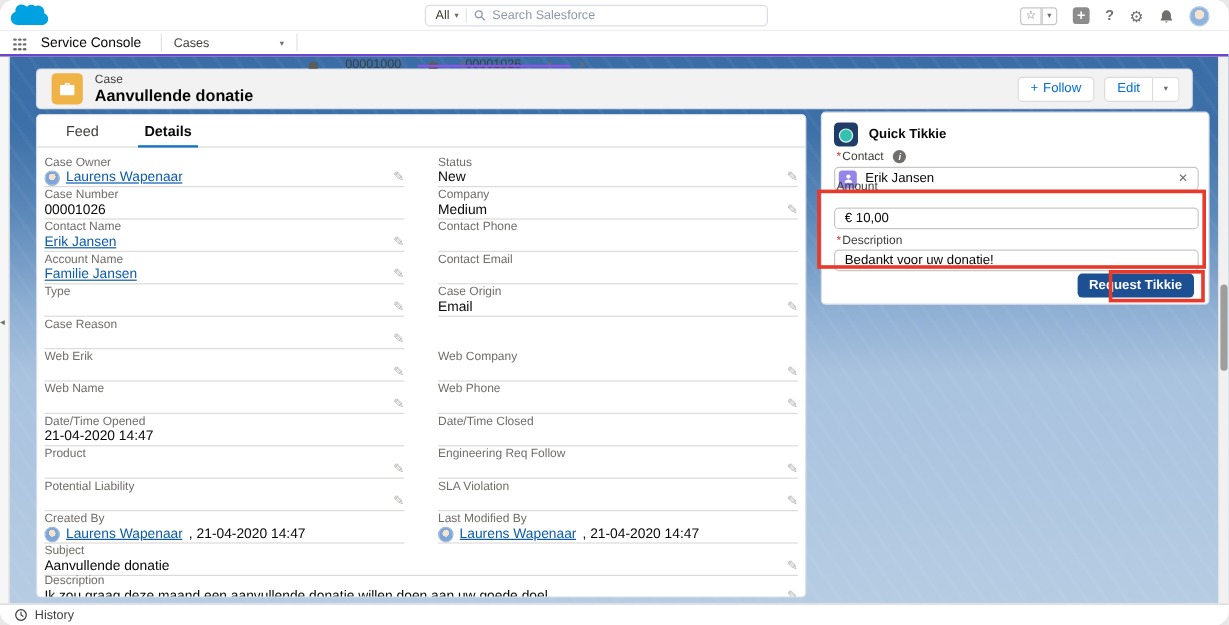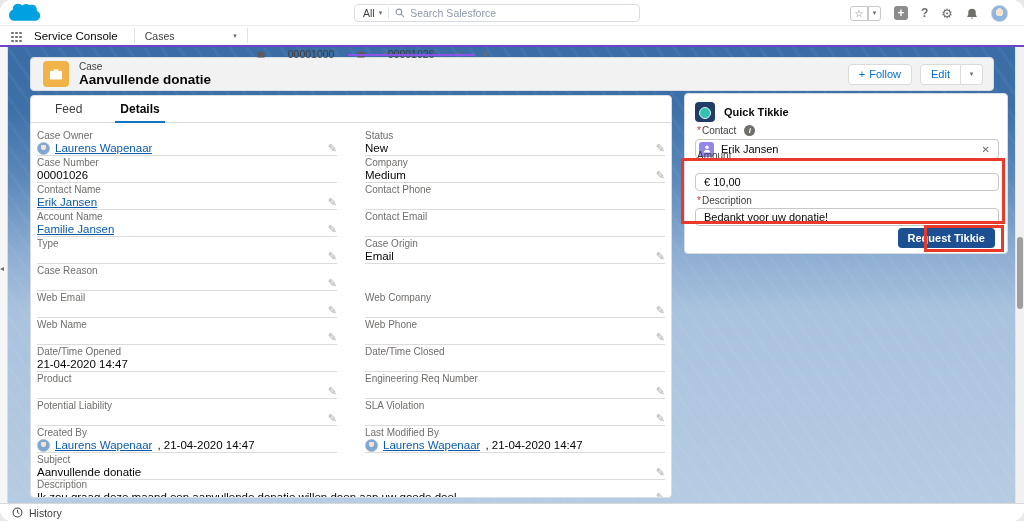--- a/index.html
+++ b/index.html
@@ -335,21 +335,21 @@
       <span class="pencil">✎</span>
     </div>
   </div>
           <div class="cell empty">
     <div class="flabel"></div>
     <div class="fval"></div>
   </div>
         </div>
         <div class="frow">
           <div class="cell">
-    <div class="flabel">Web Email</div>
+    <div class="flabel">Web Erik</div>
     <div class="fval">
 
       <span class="ftext">&nbsp;</span>
 
       <span class="pencil">✎</span>
     </div>
   </div>
           <div class="cell">
     <div class="flabel">Web Company</div>
     <div class="fval">
@@ -402,21 +402,21 @@
           <div class="cell">
     <div class="flabel">Product</div>
     <div class="fval">
 
       <span class="ftext">&nbsp;</span>
 
       <span class="pencil">✎</span>
     </div>
   </div>
           <div class="cell">
-    <div class="flabel">Engineering Req Number</div>
+    <div class="flabel">Engineering Req Follow</div>
     <div class="fval">
 
       <span class="ftext">&nbsp;</span>
 
       <span class="pencil">✎</span>
     </div>
   </div>
         </div>
         <div class="frow">
           <div class="cell">

